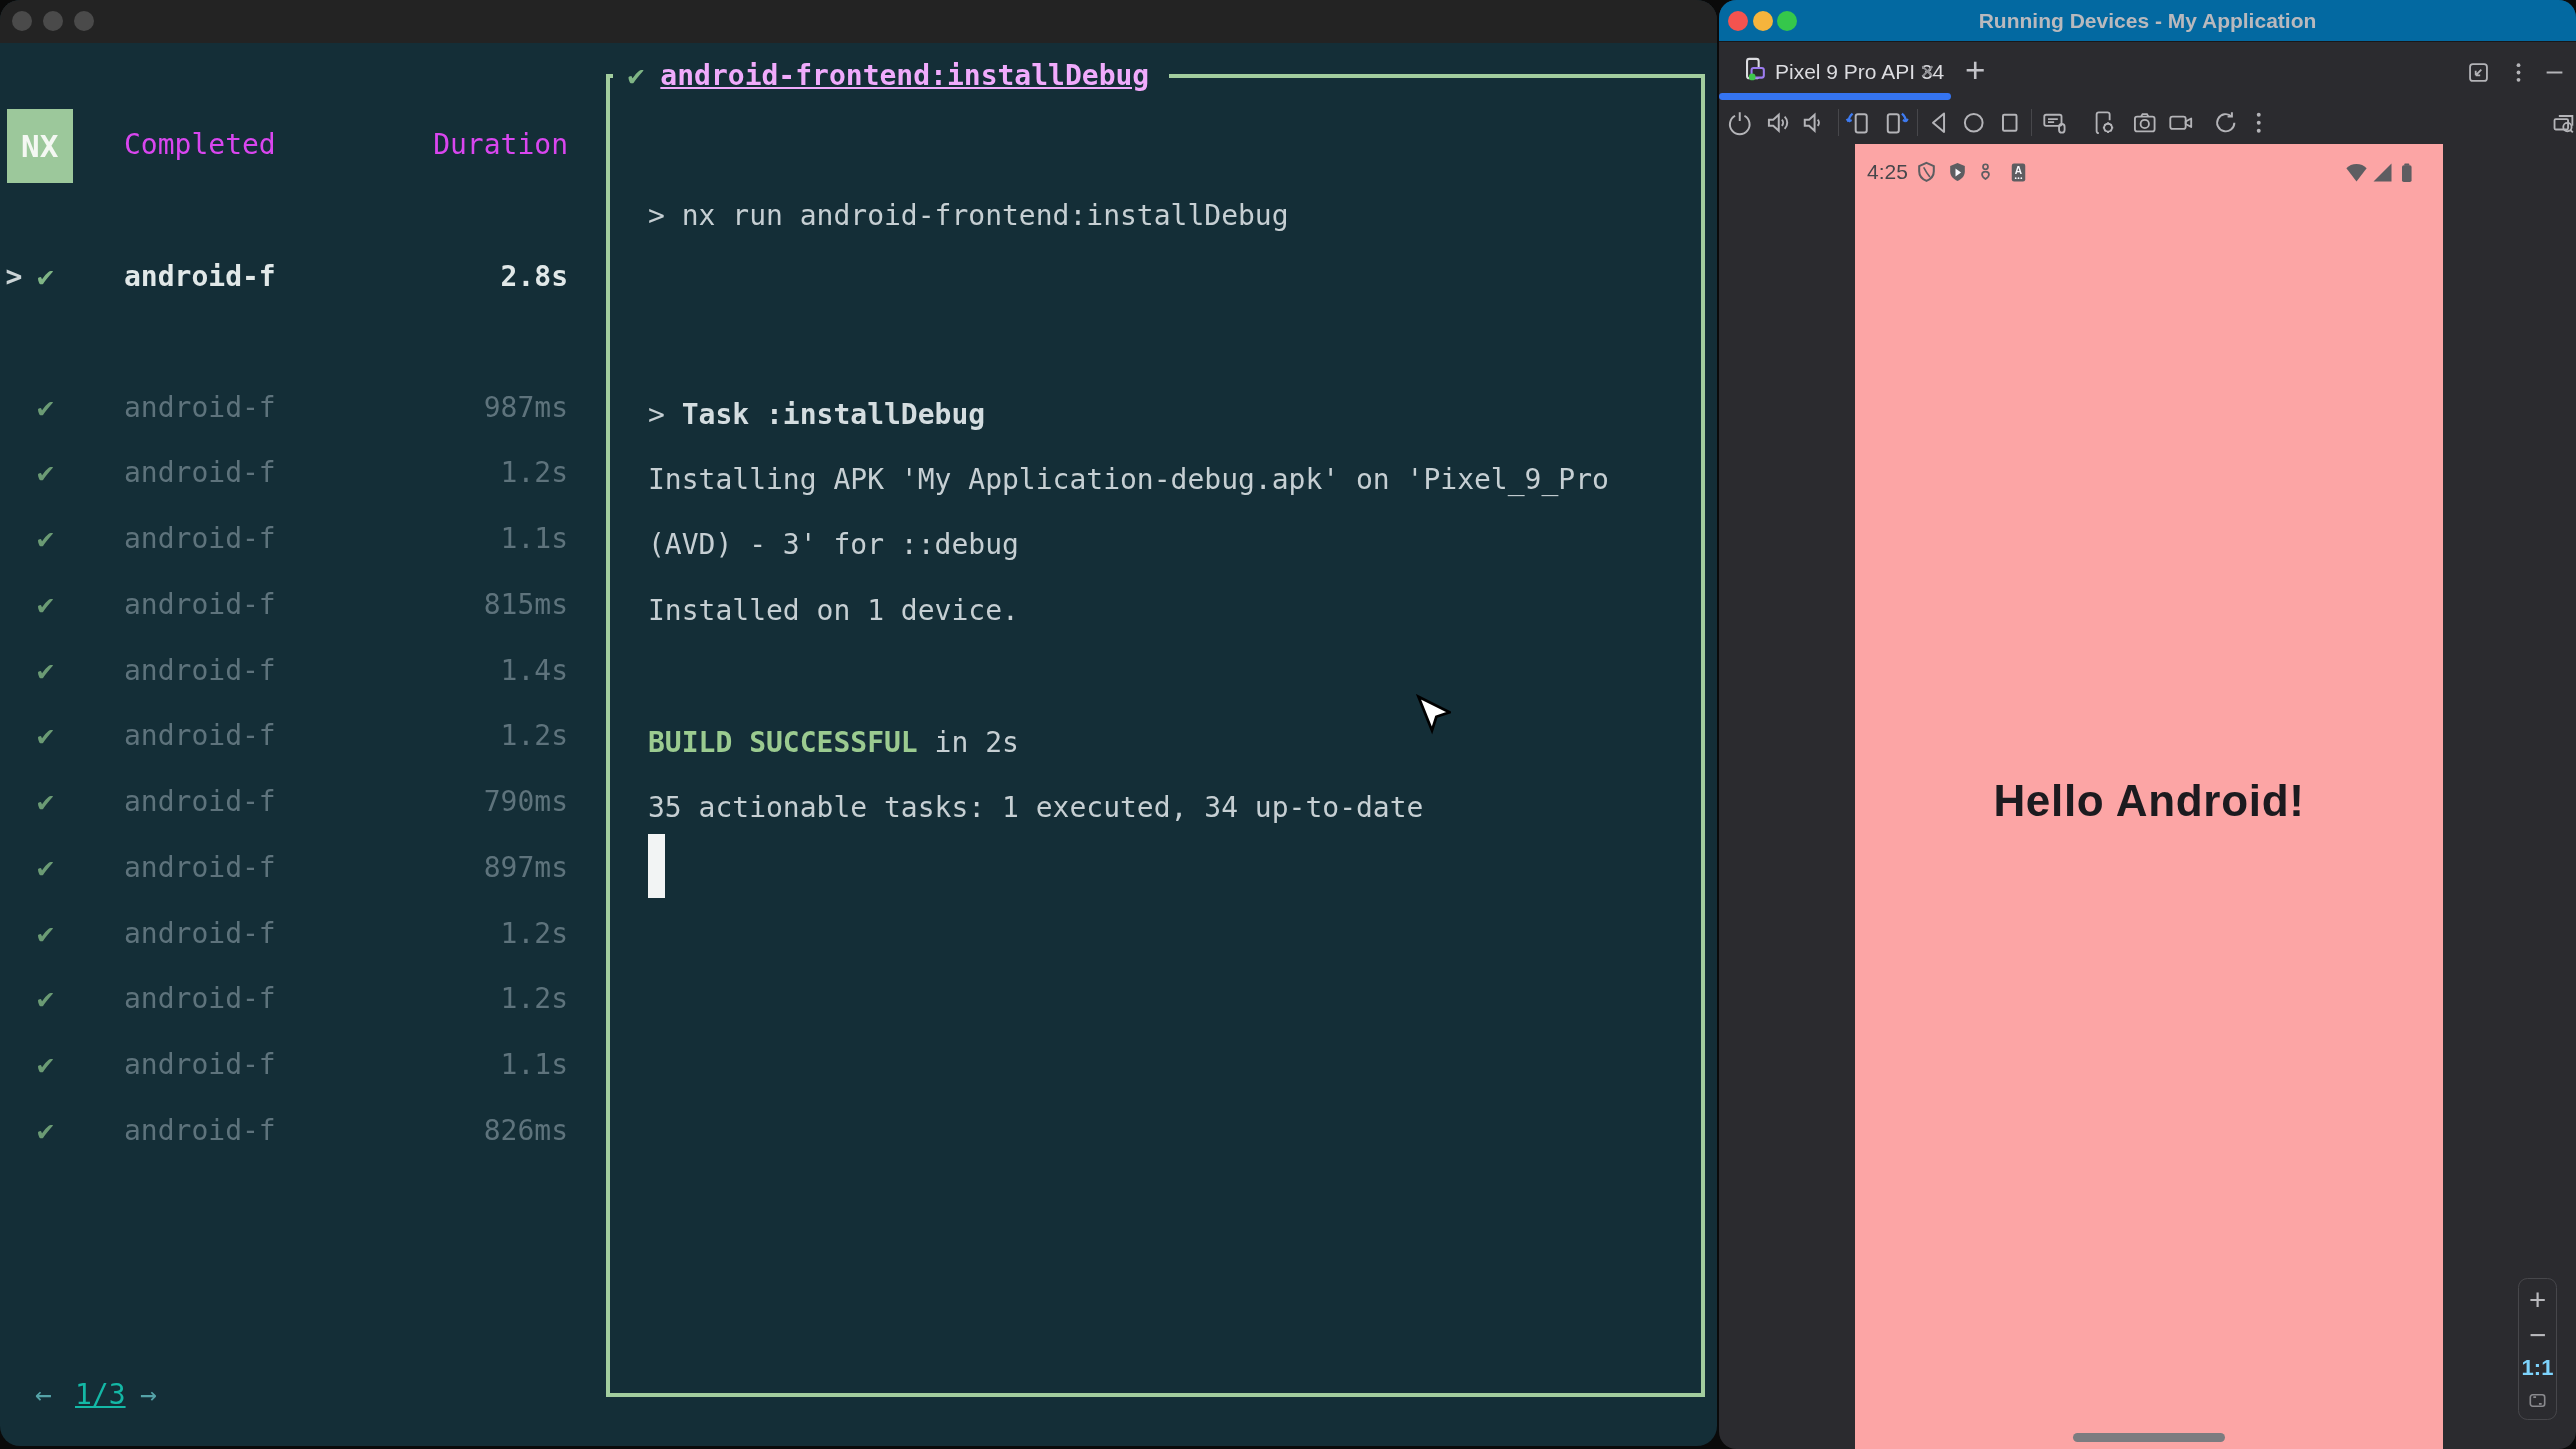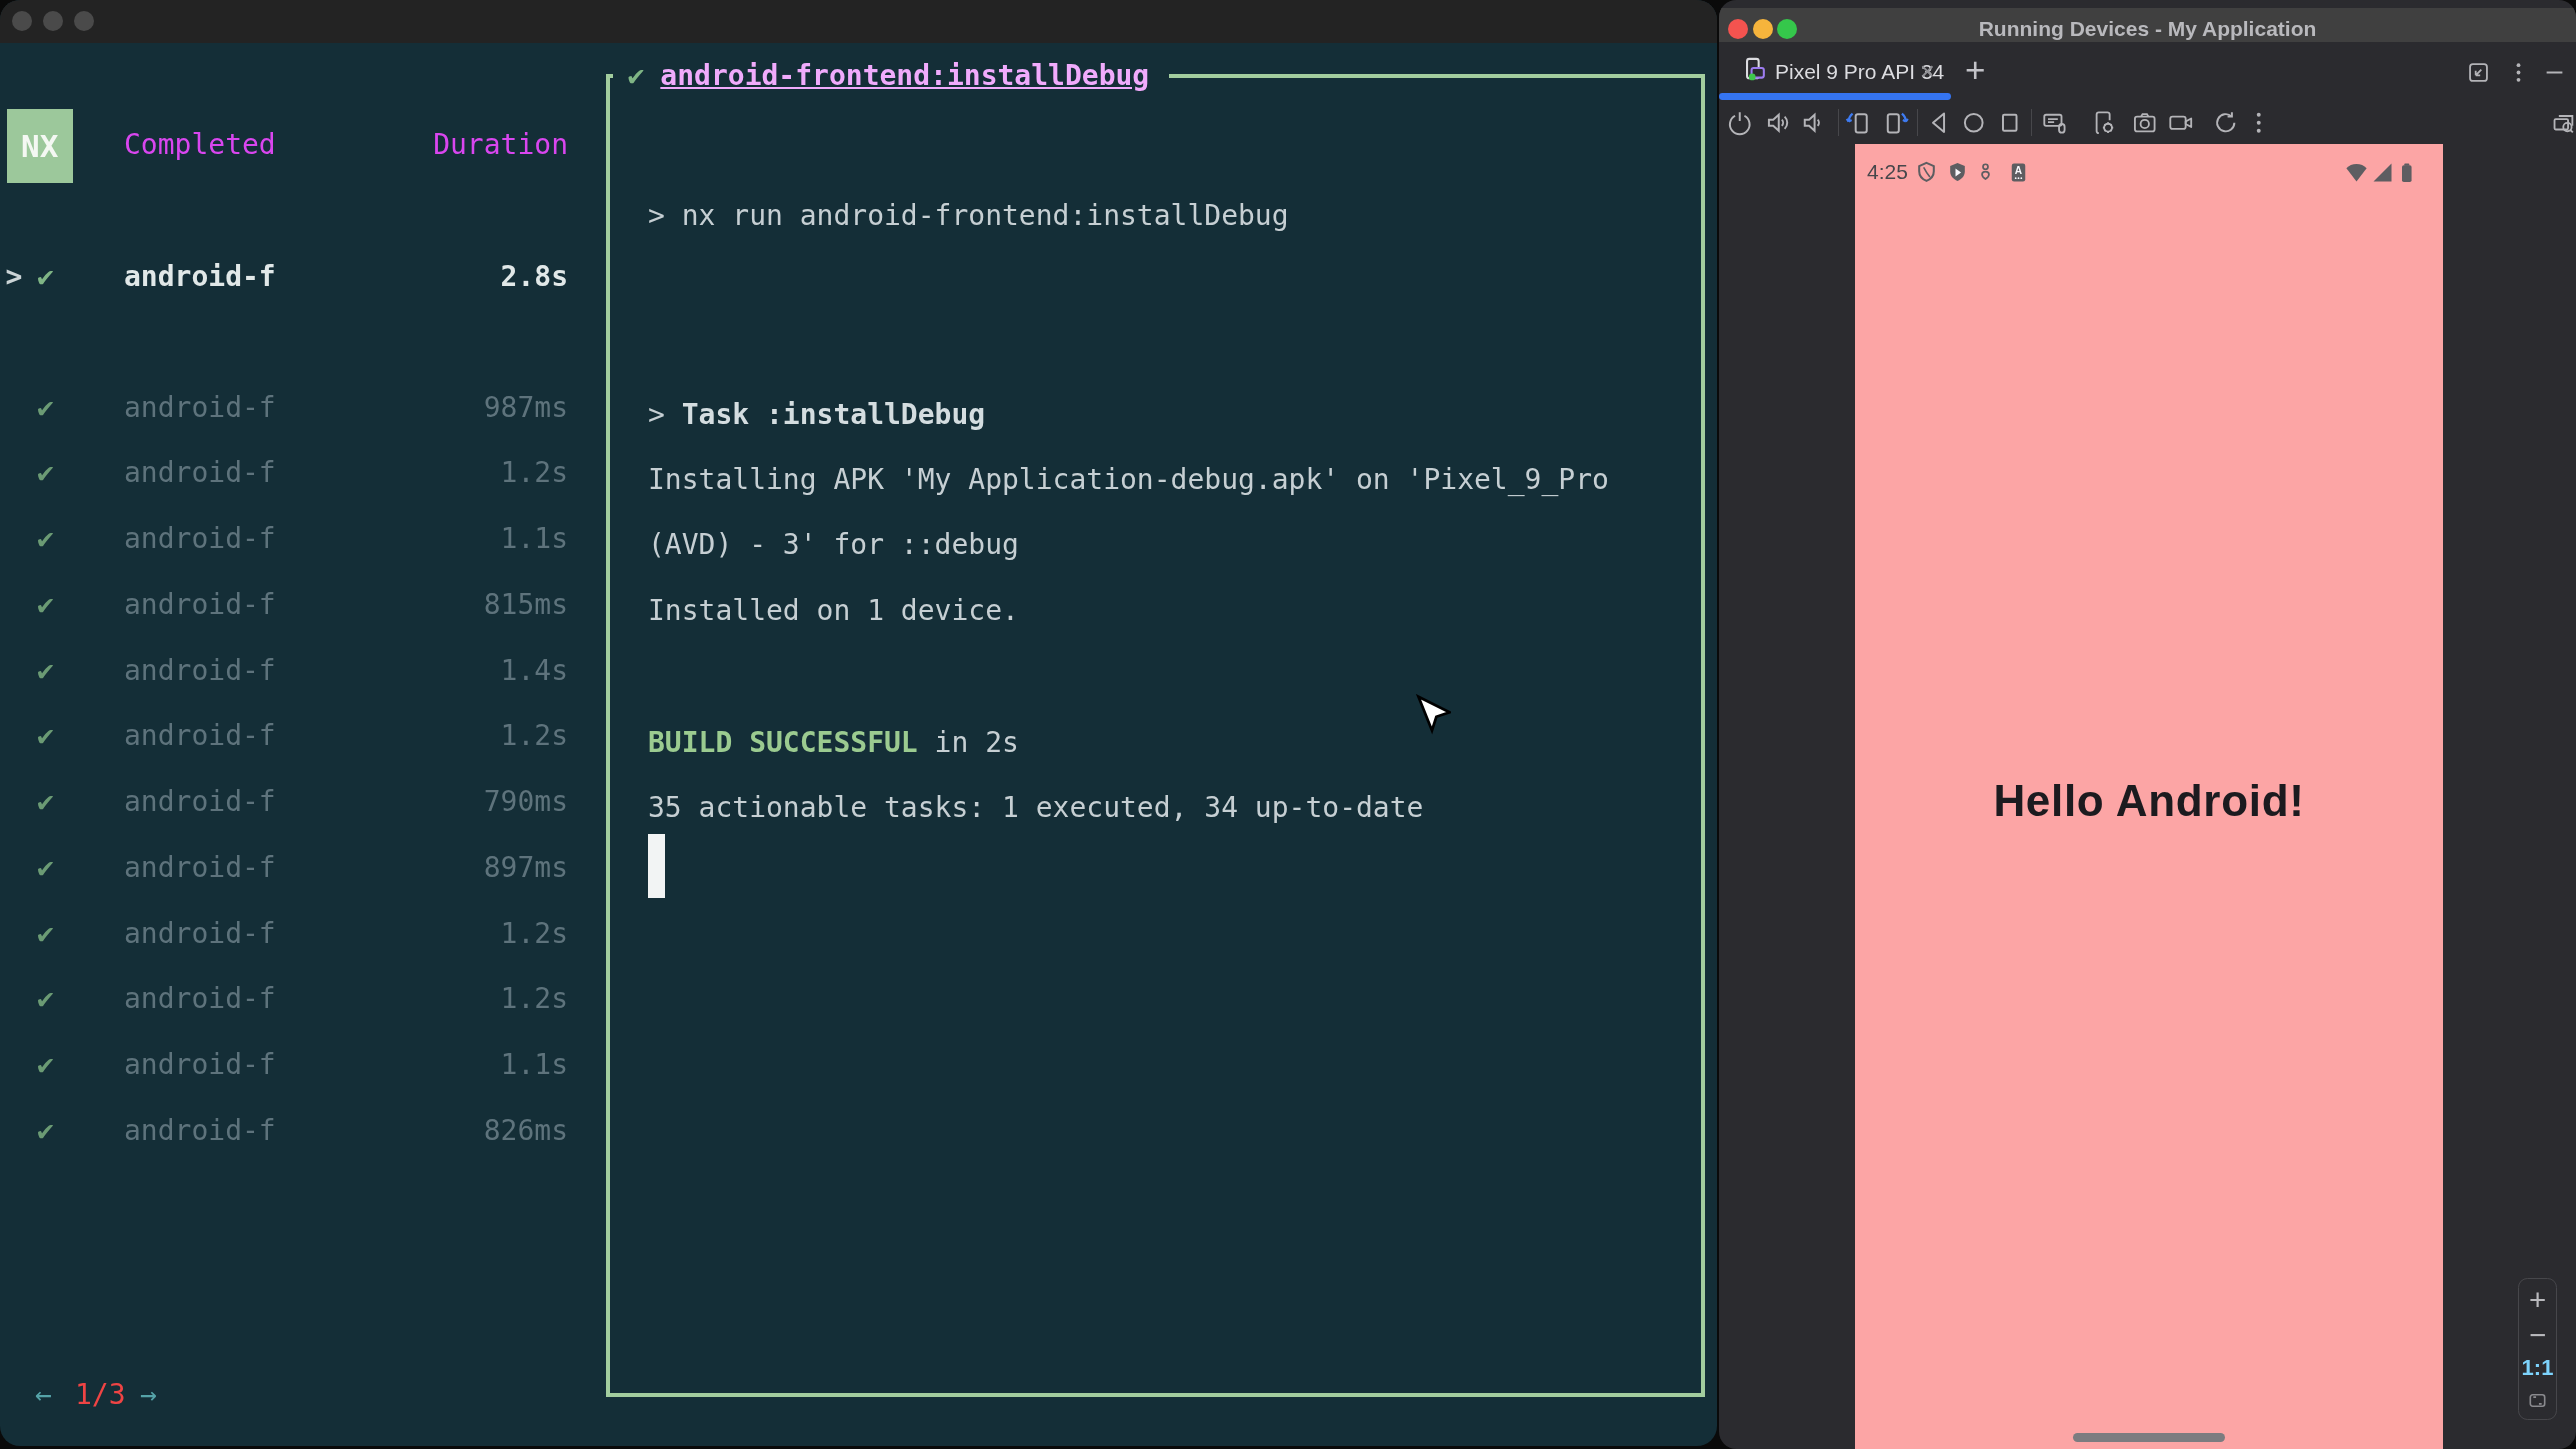--- a/index.html
+++ b/index.html
@@ -36,21 +36,21 @@
   .tp-check{ position:absolute; left:37px; }
   .tp-chevron{ position:absolute; left:5.4px; color:#cbd4d6; }
   .hdr { color:#d946ef; }
   .row-selected { color:#e1e8e8; font-weight:bold; }
   .row-selected .tp-check { color:#7fb585; font-weight:normal; }
   .row-dim { color:#5e737c; }
   .row-dim .tp-check { color:#6b9b74; }
   .pager { position:absolute; left:0; top:1377px; height:35px; line-height:35px;
            font-family:"DejaVu Sans Mono",monospace; font-size:28px; }
   .pg-prev { position:absolute; left:35px;  color:#55a3a8; }
-  .pg-cur  { position:absolute; left:75px; color:#ef4444; }
+  .pg-cur  { position:absolute; left:75px; color:#14b8a6;text-decoration:underline; }
   .pg-next { position:absolute; left:140px; color:#55a3a8; }
 
   
   .out-box {
     position:absolute; left:606px; top:74px; width:1099px; height:1323px;
     border:4px solid #a2cd9e;
   }
   .out-header {
     position:absolute; left:2.7px; top:-20px; height:36px; line-height:36px;
     background:#142e37; padding:0 20px 0 14.8px;
@@ -69,22 +69,22 @@
 
   
   .mouse { position:absolute; left:1413px; top:694px; }
 
   
   .as-win {
     position:absolute; left:1719px; top:0; width:857px; height:1449px;
     background:#2b2b2f; border-radius:17.4px; overflow:hidden;
   }
   .as-titlebar {
-    position:absolute; left:0; top:8px; width:100%; height:42px;
-    background:#404040; border-bottom:1.3px solid #18181a;
+    position:absolute; left:0; top:0; width:100%; height:42px;
+    background:#0369a1; border-bottom:1.3px solid #18181a;
   }
   .tl { position:absolute; top:10.7px; width:20px; height:20px; border-radius:50%; }
   .tl-close{ left:8.7px;  background:#f4534f; }
   .tl-min  { left:34px;  background:#f6b43c; }
   .tl-zoom { left:58px;  background:#35c74b; }
   .as-title {
     position:absolute; left:0; top:0; width:100%; height:42px; line-height:42px;
     text-align:center; color:#b9b9bd; font-size:21px; font-weight:bold;
   }
   .as-tabbar { position:absolute; left:0; top:42px; width:100%; height:59px; background:#2b2b2f; }

